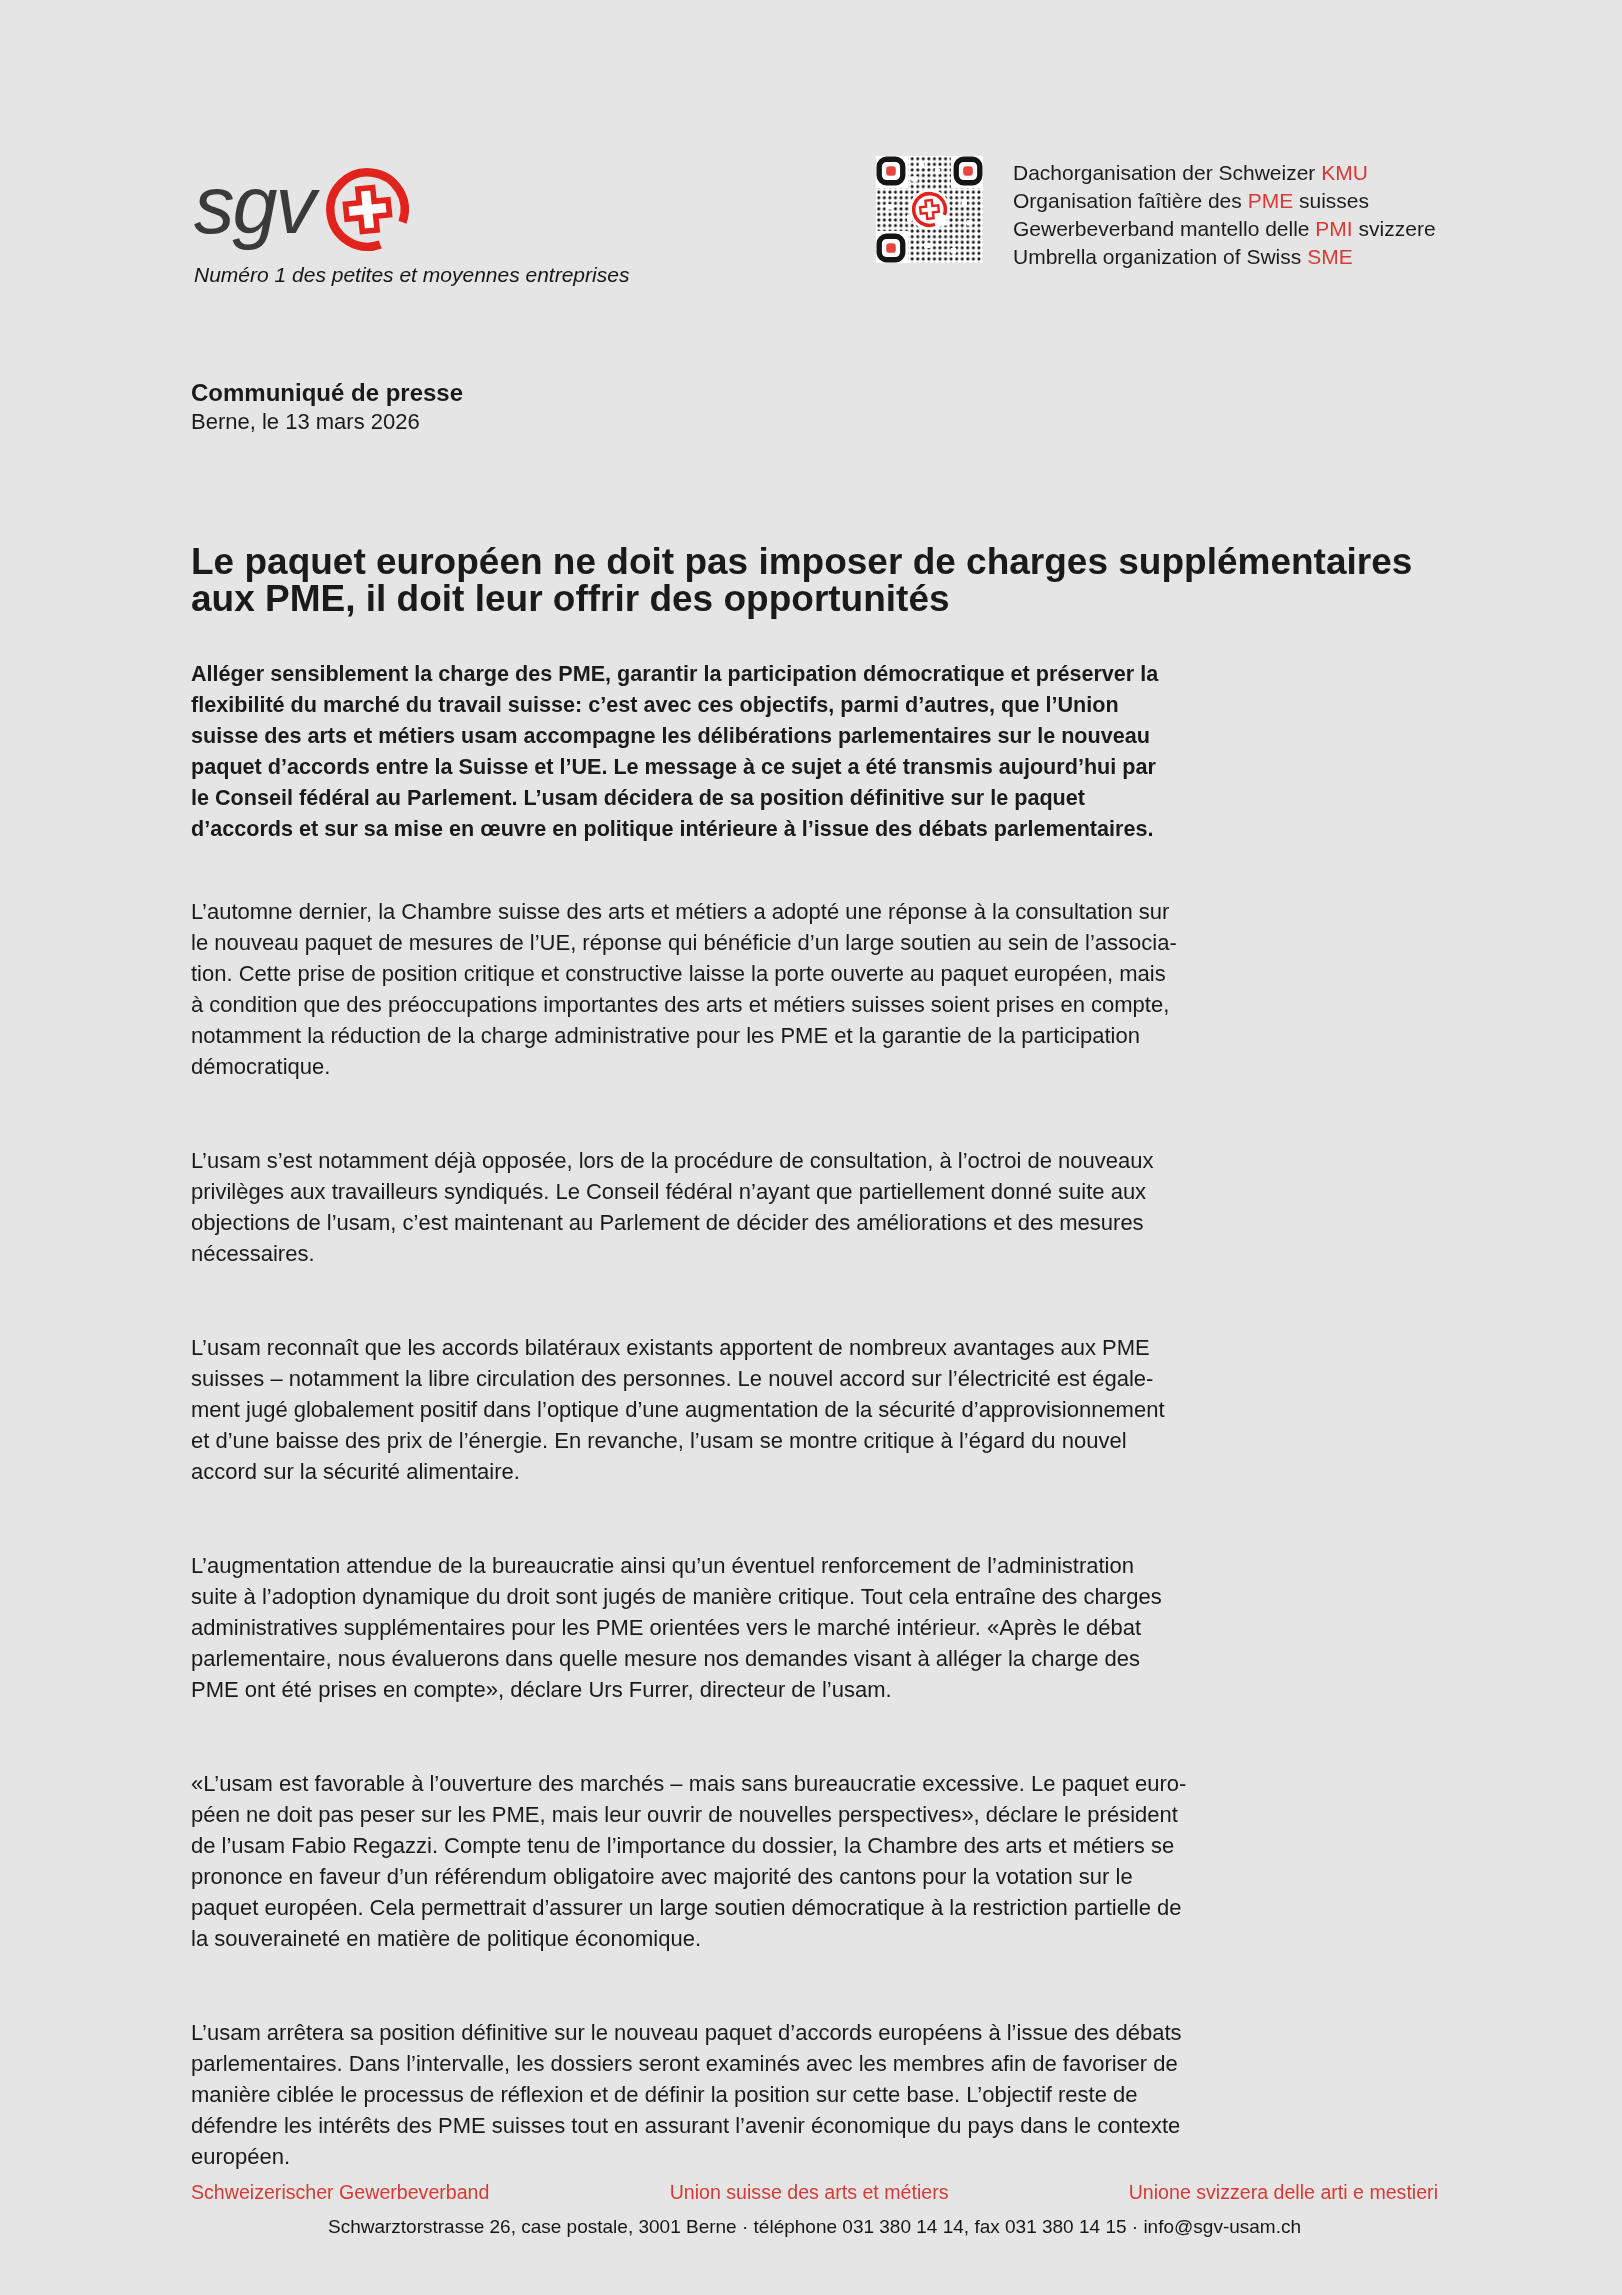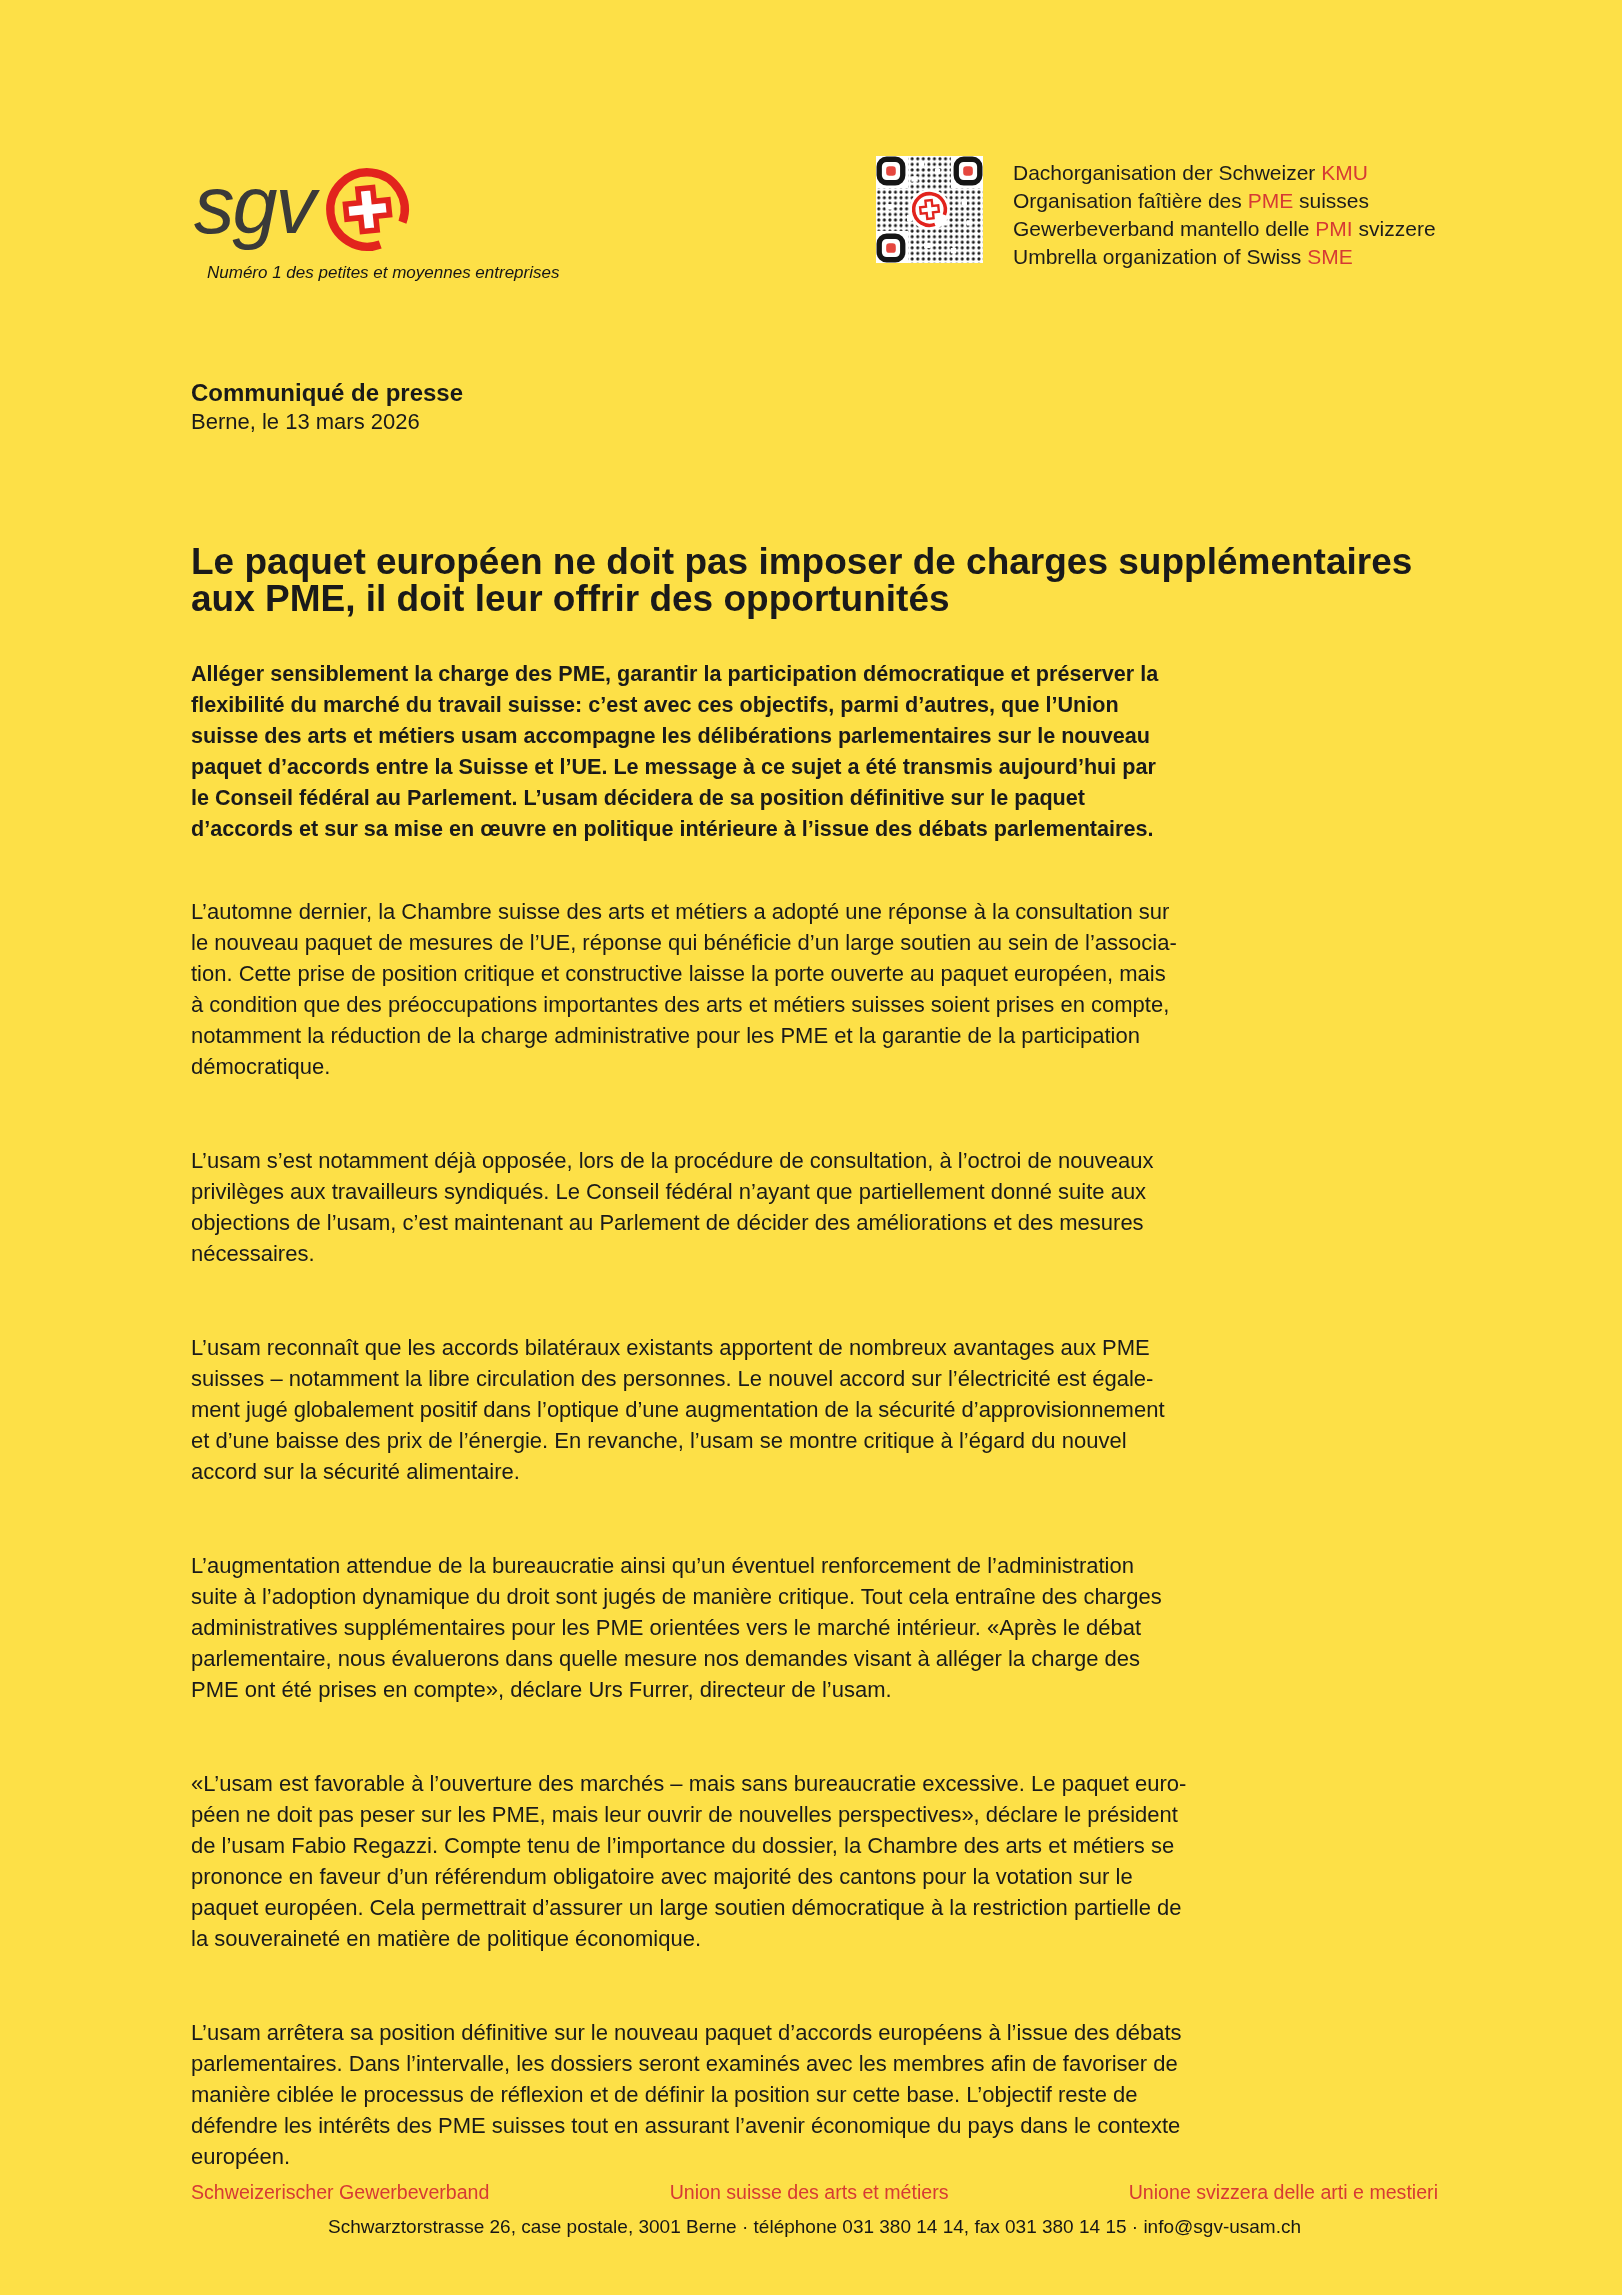--- a/index.html
+++ b/index.html
@@ -9,32 +9,32 @@
     --ink:#1a1a1a;
     --logo-gray:#3a3a39;
   }
   *{box-sizing:border-box;}
   html,body{margin:0;padding:0;background:#fff;}
   body{
     width:1622px;height:2295px;position:relative;
     font-family:"Liberation Sans","DejaVu Sans",sans-serif;
     color:var(--ink);
   }
-  .page{position:absolute;inset:0;background:#fde047;overflow:hidden;}
+  .page{position:absolute;inset:0;background:#e5e5e5;overflow:hidden;}
 
   
   .logo-block{position:absolute;left:194px;top:154px;}
   .logo-row{display:flex;align-items:center;}
   .logo-text{
     font-size:81px;font-style:italic;font-weight:400;
     color:var(--logo-gray);letter-spacing:-2px;line-height:1;
   }
   .logo-emblem{width:93px;height:93px;margin:9.2px 2.6px 0 6.5px;display:inline-block;}
   .logo-emblem svg{width:100%;height:100%;}
-  .tagline{font-size:17px;font-style:italic;color:#161616;margin-top:6.5px;letter-spacing:0px;margin-left:13px;}
+  .tagline{font-size:21px;font-style:italic;color:#161616;margin-top:6.5px;letter-spacing:0px;}
 
   .qr{position:absolute;left:876px;top:156px;width:107px;height:107px;}
   .qr svg{width:100%;height:100%;}
 
   .org-block{position:absolute;left:1013px;top:159px;font-size:21px;line-height:28px;color:#1c1c1c;}
   .org-line{white-space:nowrap;}
   .org-line .accent{color:var(--accent);}
 
   
   .content{position:absolute;left:191px;top:378px;width:1247px;}

